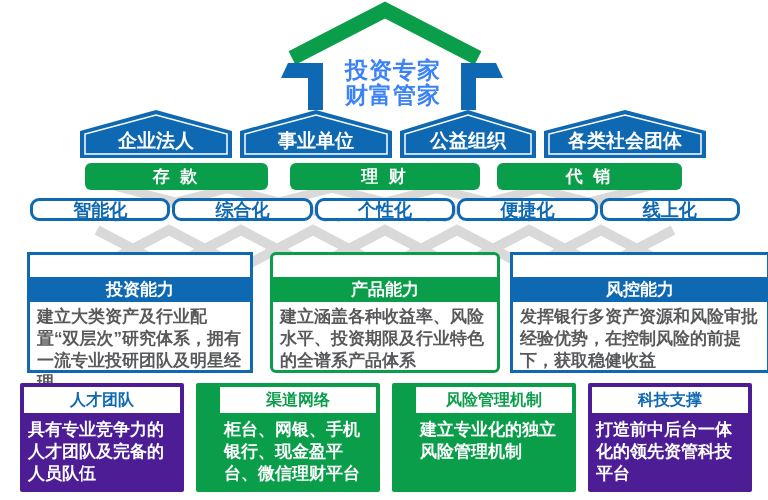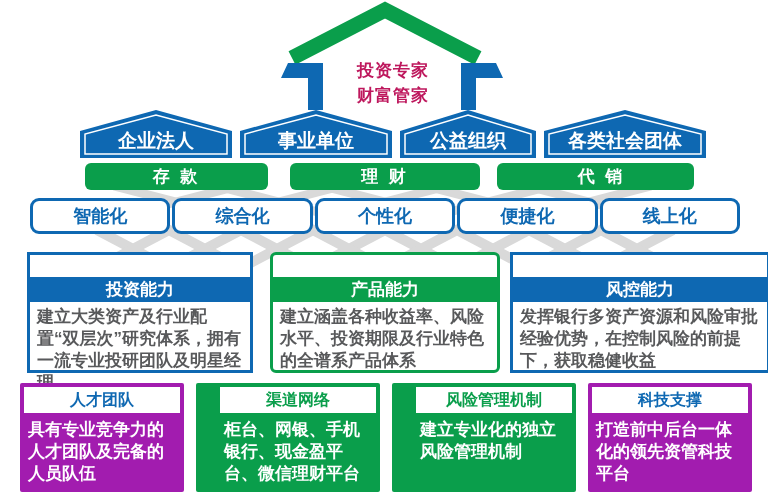--- a/index.html
+++ b/index.html
@@ -1,54 +1,54 @@
 <!DOCTYPE html>
 <html><head>
 <meta charset="utf-8">
 <style>
   html,body{margin:0;padding:0;background:#ffffff;}
   body{width:768px;height:500px;position:relative;font-family:"Liberation Sans","DejaVu Sans",sans-serif;overflow:hidden;}
   .stage{position:absolute;inset:0;width:768px;height:500px;}
   svg.bg{position:absolute;left:0;top:0;width:768px;height:500px;}
 
   .apex-title{position:absolute;left:312px;top:58px;width:162px;text-align:center;
-    font-weight:bold;font-size:17px;line-height:25px;color:#be185d;letter-spacing:1px;}
+    font-weight:bold;font-size:23px;line-height:25px;color:#3b82f6;letter-spacing:1px;}
 
   .pennant-label{position:absolute;top:127px;height:28px;line-height:28px;text-align:center;
     color:#ffffff;font-weight:bold;font-size:19px;}
   .pl1{left:80px;width:152px;}
   .pl2{left:240px;width:152px;}
   .pl3{left:400px;width:136px;}
   .pl4{left:544px;width:162px;}
 
   .svc-bar{position:absolute;top:163px;height:27px;line-height:27px;border-radius:6px;
     background:#0a9e4b;color:#ffffff;font-weight:bold;font-size:17px;text-align:center;letter-spacing:3px;}
   .sb1{left:85px;width:183px;}
   .sb2{left:290px;width:190px;}
-  .sb3{left:497px;width:185px;padding-left:12px;}
+  .sb3{left:497px;width:185px;}
 
-  .features{position:absolute;left:30px;top:198px;width:710px;height:36px;display:flex;gap:2px;}
+  .features{position:absolute;left:30px;top:198px;width:710px;height:23px;display:flex;gap:2px;}
   .feature{flex:1;background:#ffffff;border:3px solid #0e68b2;border-radius:9px;
     display:flex;align-items:center;justify-content:center;
     color:#0e68b2;font-weight:bold;font-size:18px;}
 
   .cap{position:absolute;top:252px;height:121px;background:#ffffff;border:3px solid;box-sizing:border-box;}
   .cap.blue{border-color:#0e68b2;}
   .cap.green{border-color:#0a9e4b;}
   .cap1{left:27px;width:226px;}
   .cap2{left:270px;width:230px;border-radius:6px;}
   .cap3{left:510px;width:260px;}
   .cap-head{height:25px;line-height:25px;text-align:center;color:#ffffff;font-weight:bold;font-size:17px;margin-top:22px;}
   .cap.blue .cap-head{background:#0e68b2;}
   .cap.green .cap-head{background:#0a9e4b;}
   .cap-body{padding:4px 6px 0 7px;font-size:17px;line-height:22px;color:#58595b;font-weight:bold;}
 
   .foundations{position:absolute;left:20px;top:383px;width:732px;height:109px;display:flex;gap:12px;}
   .found{flex:1;box-sizing:border-box;padding:4px;border-radius:2px;}
-  .found.blue{background:#a21caf;}
+  .found.blue{background:#4c1d95;}
   .found.green{background:#0a9e4b;padding-left:24px;}
   .found-head{background:#ffffff;height:26px;line-height:26px;text-align:center;font-weight:bold;font-size:16px;}
   .found.blue .found-head{color:#0e68b2;}
   .found.green .found-head{color:#0a9e4b;}
   .found-body{color:#ffffff;font-weight:bold;font-size:17px;line-height:22px;padding:6px 3px 0 4px;}
 </style>
 </head>
 <body>
 
 <div class="stage">

